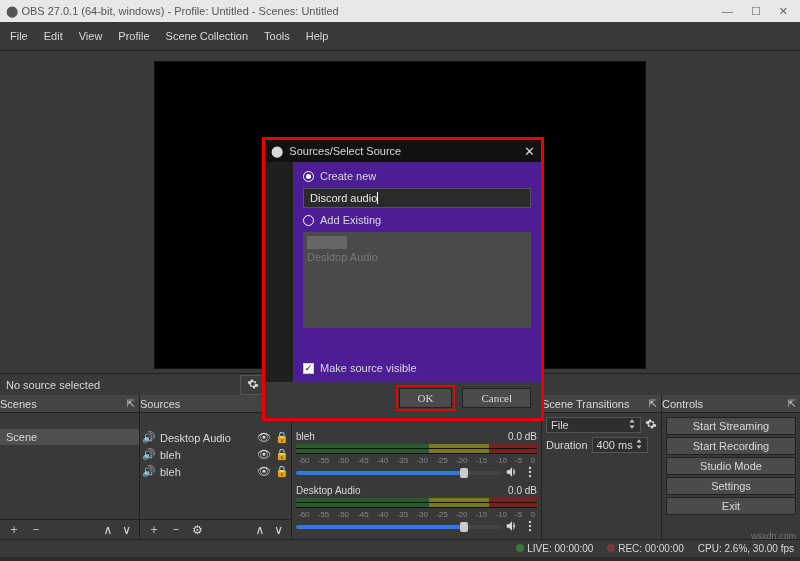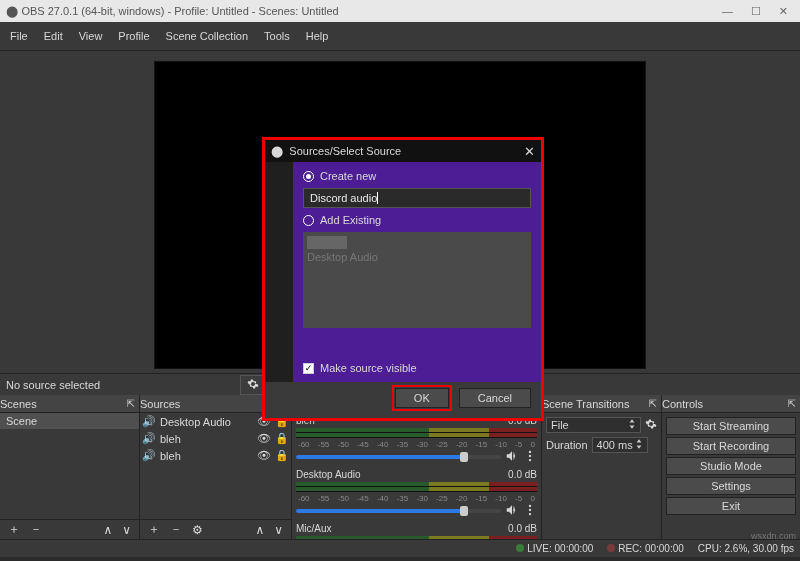--- a/index.html
+++ b/index.html
@@ -20,21 +20,21 @@
   .panels { display: flex; height: 144px; background: #393939; }
   .panel { border-right: 1px solid #222; display: flex; flex-direction: column; }
   .panel:last-child { border-right: none; }
   .panel-hdr { height: 18px; background: #444; display: flex; align-items: center; justify-content: flex-start; position: relative; border-bottom: 1px solid #222; }
   .panel-hdr .undock { position: absolute; right: 4px; font-size: 10px; }
   .panel.scenes { width: 140px; }
   .panel.sources { width: 152px; }
   .panel.mixer { width: 250px; }
   .panel.transitions { width: 120px; }
   .panel.controls { flex: 1; }
-  .panel-body { flex: 1; overflow: hidden; display: flex; flex-direction: column; }
+  .panel-body { flex: 1; overflow: hidden; display: flex; flex-direction: column; margin-top: 16px; }
   
   .list-item { padding: 2px 6px; }
   .list-item.selected { background: #4f4f4f; }
   
   .source-row { display: flex; align-items: center; padding: 2px 2px; gap: 4px; }
   .source-row .ico { width: 14px; text-align: center; }
   .source-row .label { flex: 1; white-space: nowrap; overflow: hidden; }
   .eye, .lock { width: 14px; text-align: center; }
   
   .panel-footer { height: 20px; border-top: 1px solid #222; display: flex; align-items: center; padding: 0 4px; gap: 2px; }
@@ -71,21 +71,21 @@
   .modal-body { flex:1; padding: 8px 10px; display:flex; flex-direction:column; gap:6px; background:#4c1d95;margin-left:28px; }
   .radio-row { display:flex; align-items:center; gap:6px; }
   .radio { width:11px; height:11px; border-radius:50%; border:1px solid #fff; display:inline-flex; align-items:center; justify-content:center; }
   .radio.sel::after { content:""; width:5px; height:5px; background:#fff; border-radius:50%; }
   .text-input { background:#2a2a2a; border:1px solid #555; padding:3px 6px; color:#e8e8e8; position:relative; }
   .exist-box { background:#4a4a4a; height:96px; padding:4px; }
   .exist-box .greyitem { background:#666; color:#666; font-size:10px; width:40px; padding:1px; }
   .exist-box .lbl { color:#777; margin-top:2px; }
   .chk-row { display:flex; align-items:center; gap:6px; margin-top:auto; }
   .chk { width:11px; height:11px; border:1px solid #ccc; background:#fff; color:#000; font-size:9px; line-height:9px; text-align:center; }
-  .modal-btns { display:flex; justify-content:flex-end; gap:10px; padding:6px 10px 10px; background:#3a3a3a; }
+  .modal-btns { display:flex; justify-content:flex-end; gap:10px; padding:6px 10px 10px; background:#3a3a3a;font-family:Liberation Serif, serif; }
   .dlg-btn { background:#4b4b4b; border:1px solid #222; padding:3px 18px; }
   .dlg-btn.ok { outline: 2px solid #e00; outline-offset: 1px; }
   
   .watermark { position:absolute; right:4px; bottom:20px; font-size:9px; color:#777; }
 </style>
 </head>
 <body>
 
 <div class="titlebar">
   <span>⬤</span>&nbsp;

